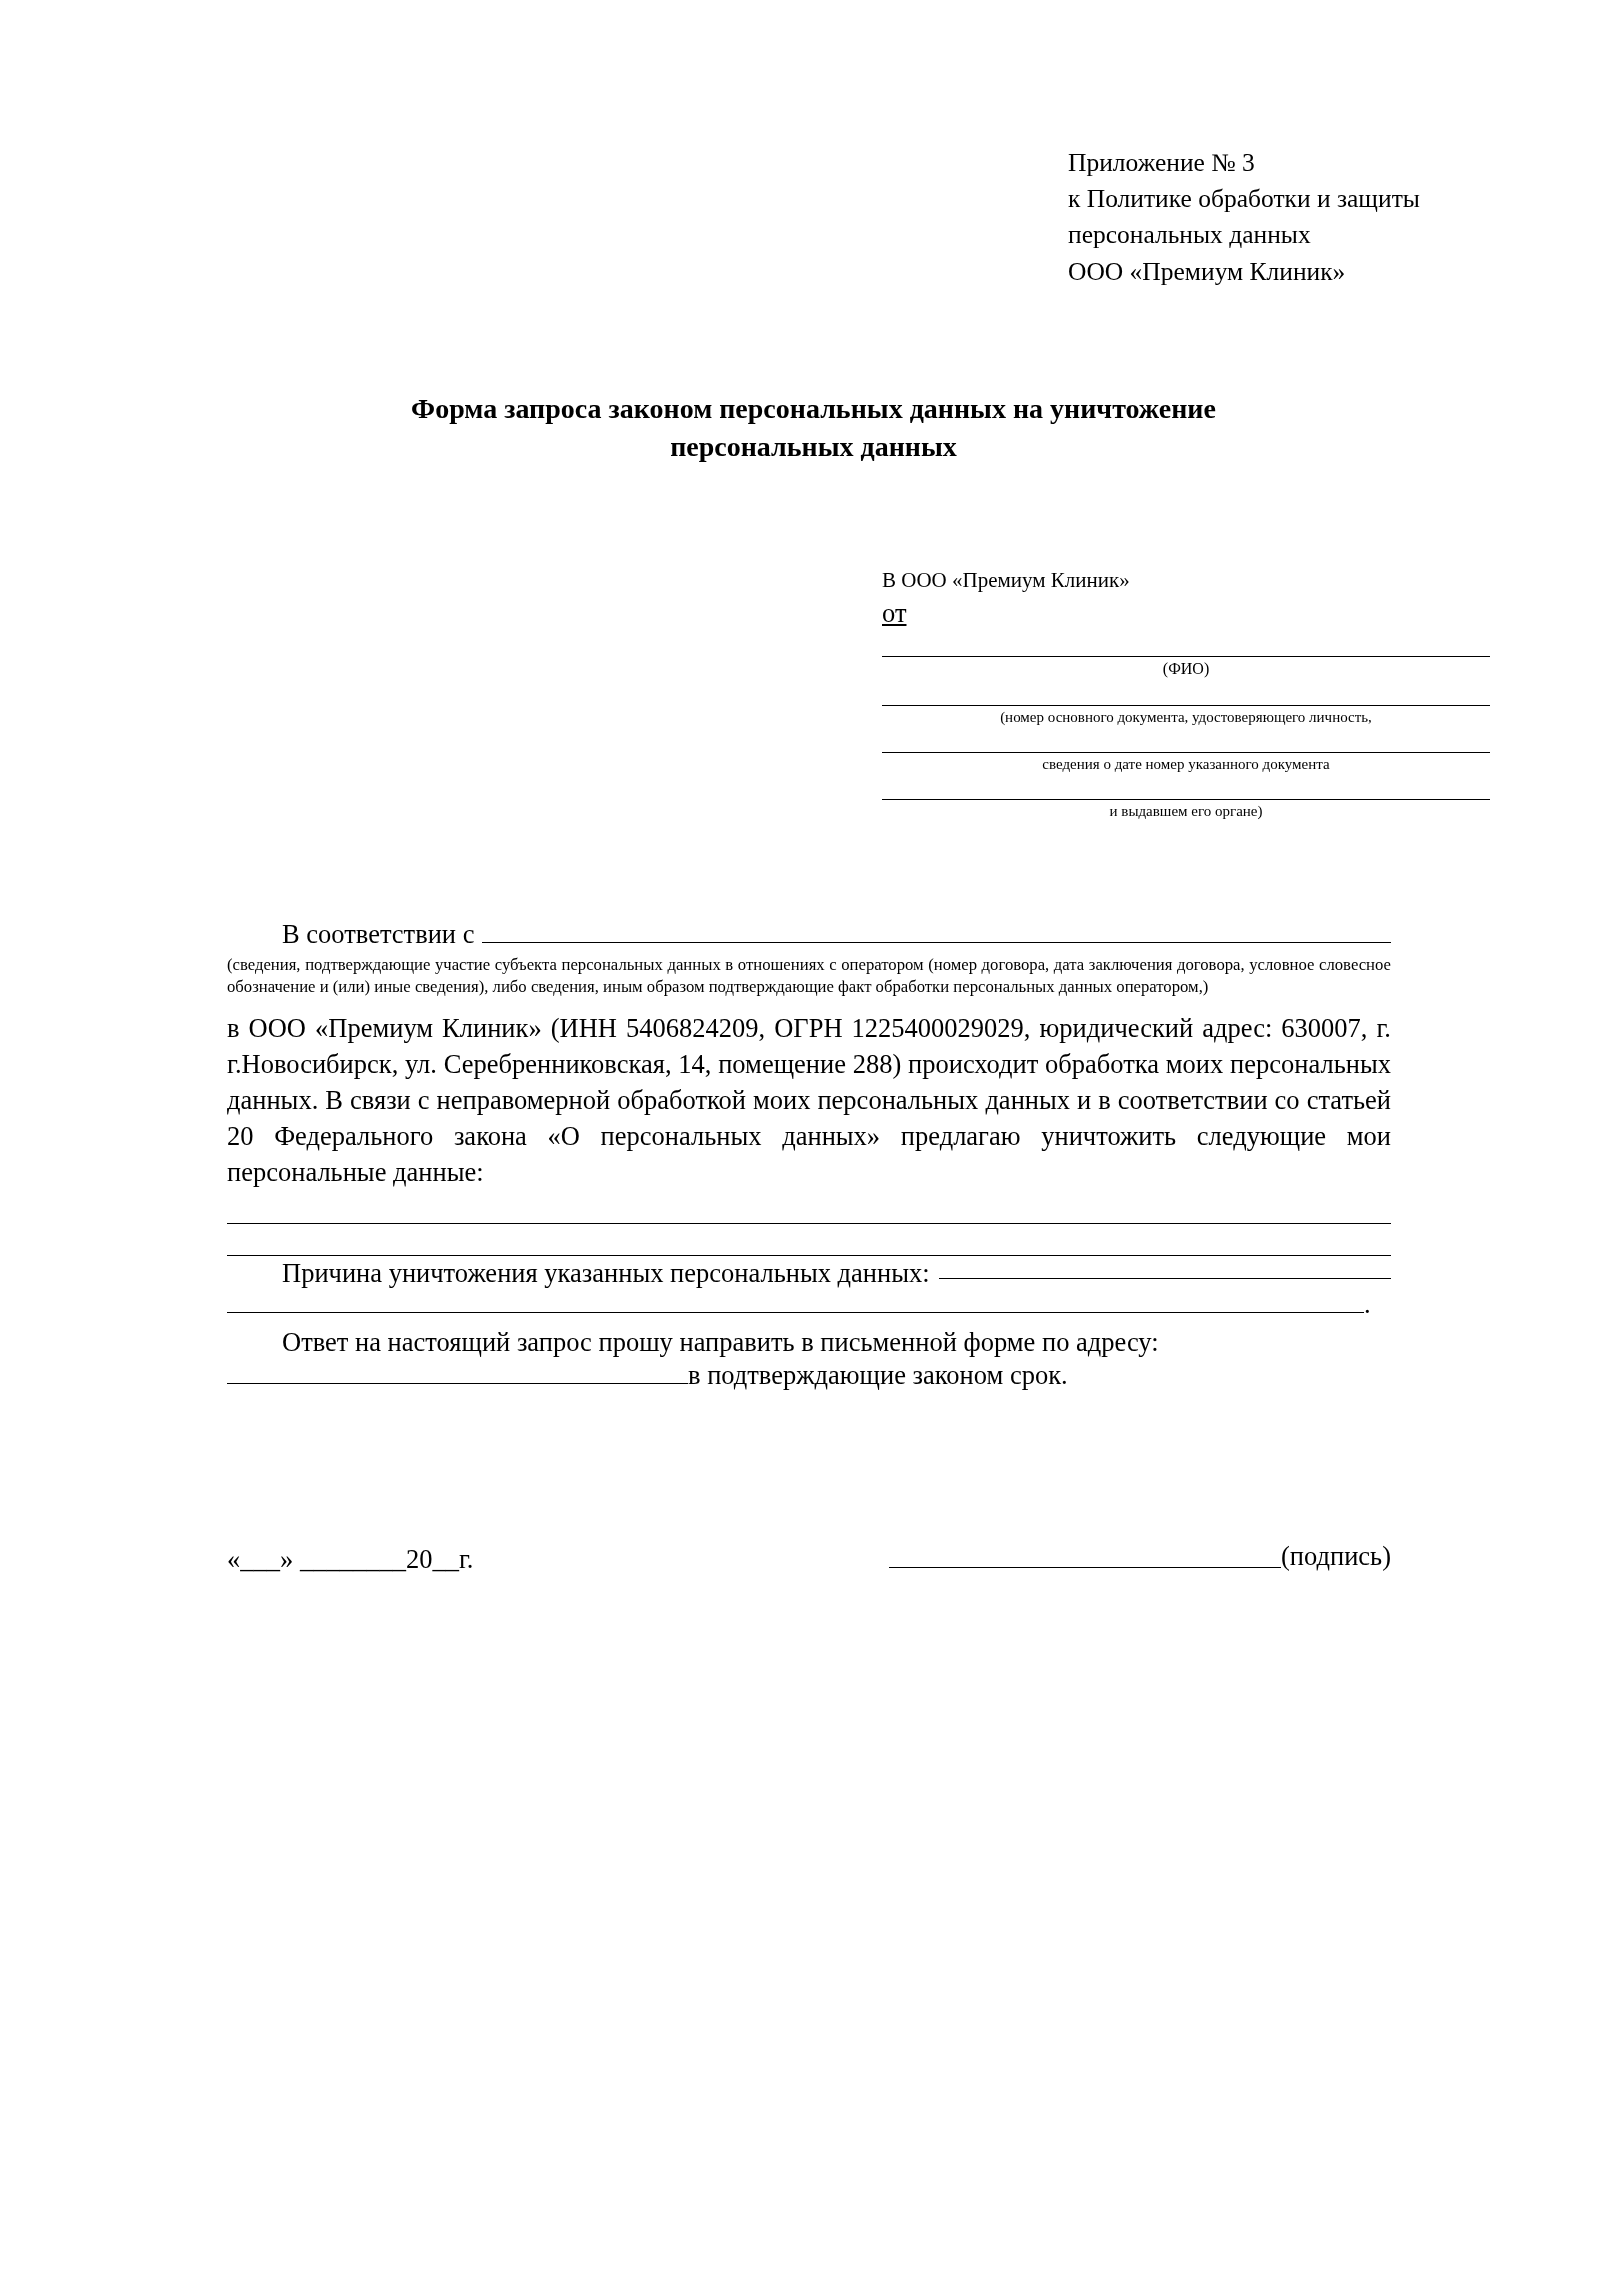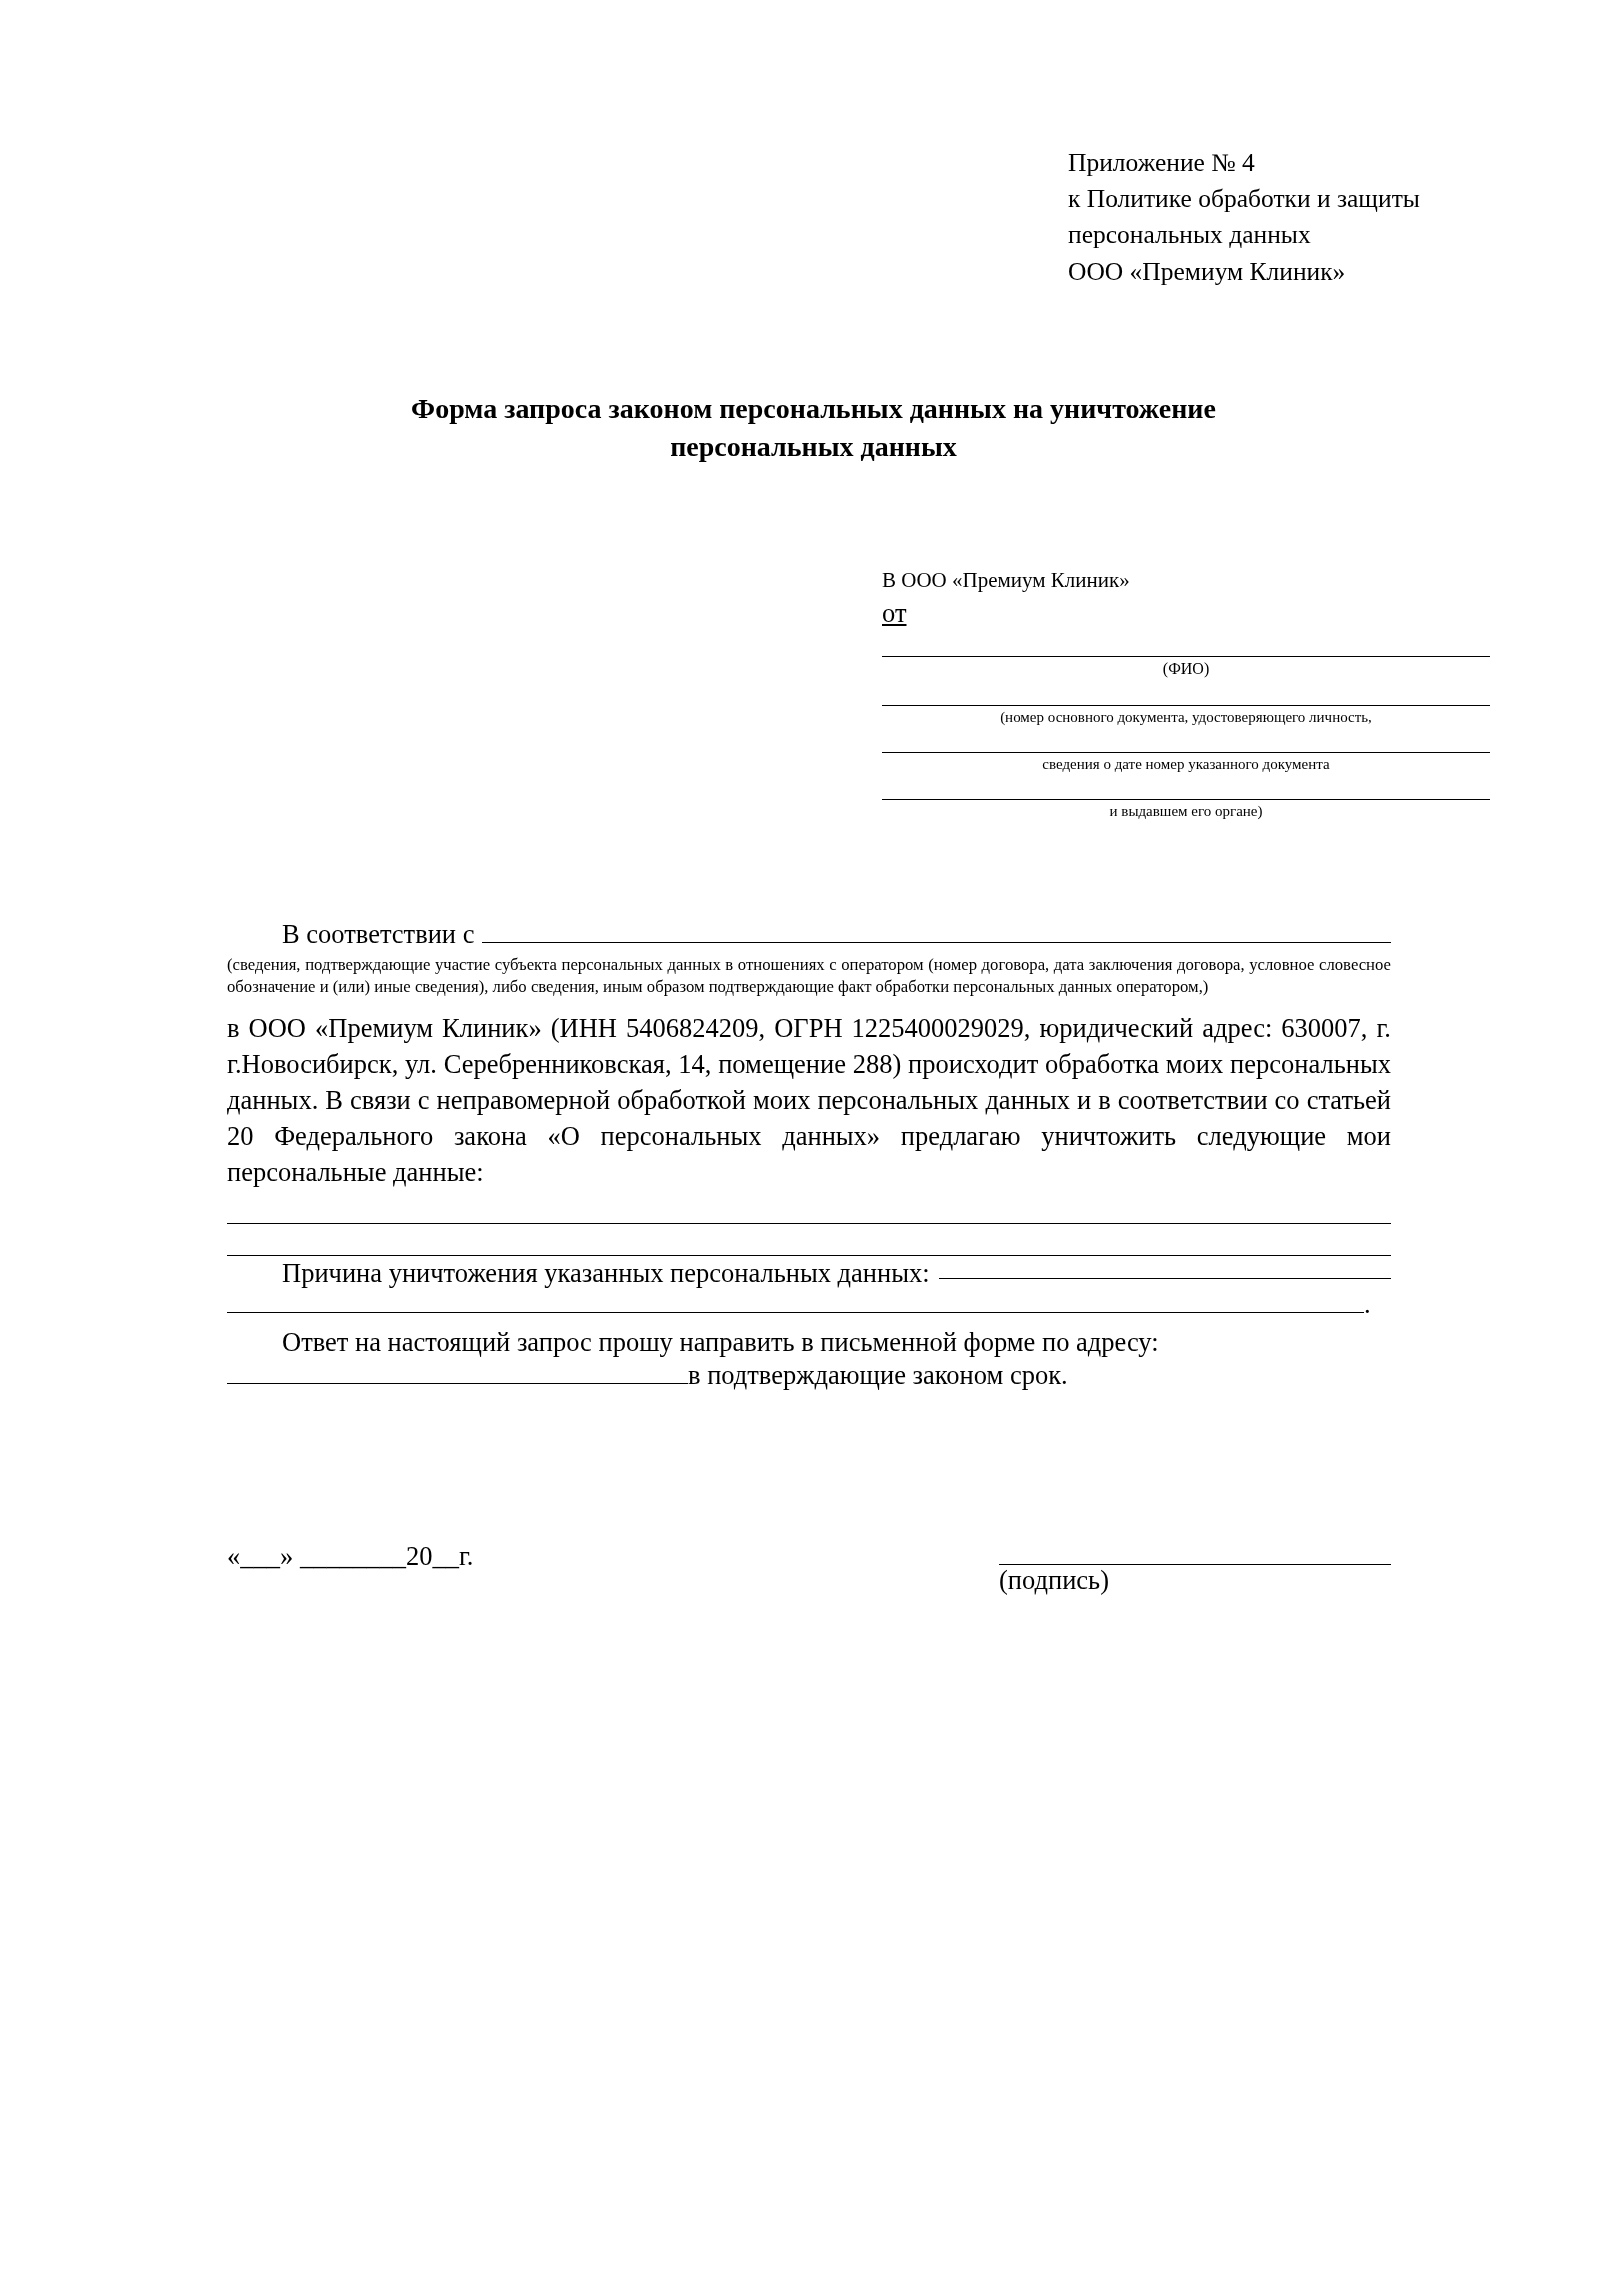--- a/index.html
+++ b/index.html
@@ -171,37 +171,36 @@
     top: 1541px;
     width: 1164px;
     display: flex;
     justify-content: space-between;
     align-items: baseline;
     font-size: 26.5px;
   }
   .sign-left { white-space: nowrap; }
   .sign-right {
     display: flex;
-    align-items: flex-start;
+    align-items: center;
     white-space: nowrap;
-    flex-direction: column;
   }
   .sign-right .rule {
     width: 392px;
     border-bottom: 1.6px solid #000;
     height: 21.6px;
   }
 </style>
 </head>
 <body>
 
 <div class="page">
 
   <div class="appendix">
-    <div>Приложение № 4</div>
+    <div>Приложение № 3</div>
     <div>к Политике обработки и защиты</div>
     <div>персональных данных</div>
     <div>ООО «Премиум Клиник»</div>
   </div>
 
   <div class="doc-title">
     <div>Форма запроса законом персональных данных на уничтожение</div>
     <div>персональных данных</div>
   </div>
 

